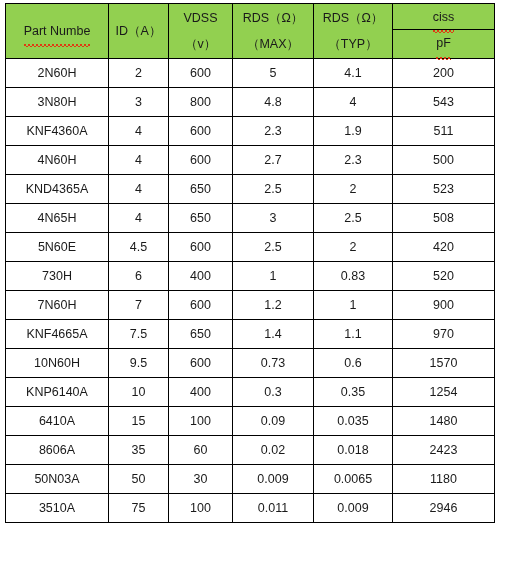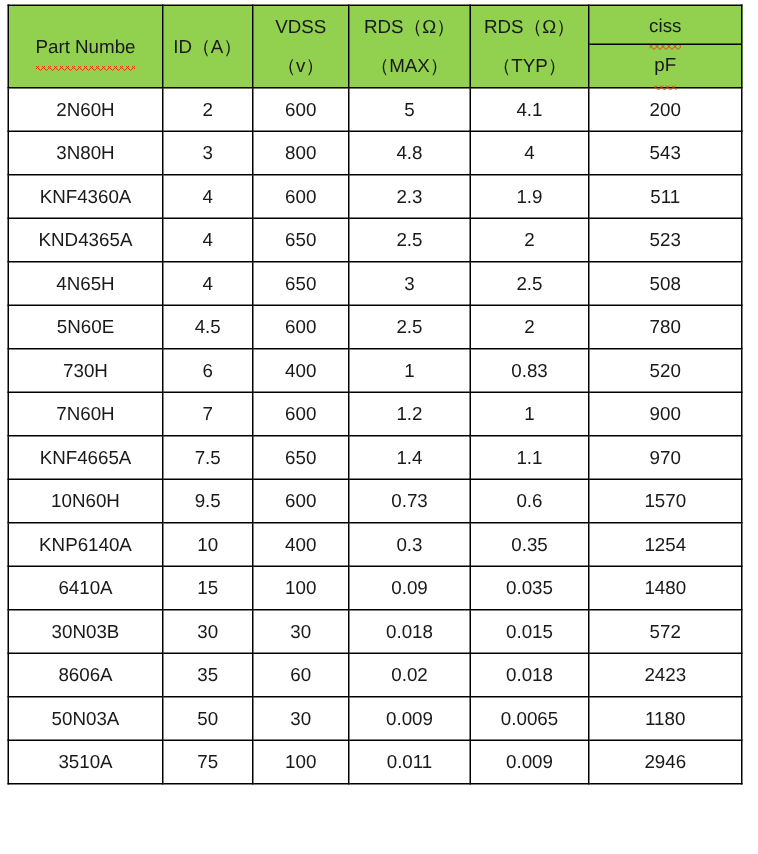--- a/index.html
+++ b/index.html
@@ -193,20 +193,28 @@
         </tr>
         <tr>
           <td>KNF4360A</td>
           <td>4</td>
           <td>600</td>
           <td>2.3</td>
           <td>1.9</td>
           <td>511</td>
         </tr>
         <tr>
+          <td>4N60H</td>
+          <td>4</td>
+          <td>600</td>
+          <td>2.7</td>
+          <td>2.3</td>
+          <td>500</td>
+        </tr>
+        <tr>
           <td>KND4365A</td>
           <td>4</td>
           <td>650</td>
           <td>2.5</td>
           <td>2</td>
           <td>523</td>
         </tr>
         <tr>
           <td>4N65H</td>
           <td>4</td>
@@ -214,21 +222,21 @@
           <td>3</td>
           <td>2.5</td>
           <td>508</td>
         </tr>
         <tr>
           <td>5N60E</td>
           <td>4.5</td>
           <td>600</td>
           <td>2.5</td>
           <td>2</td>
-          <td>780</td>
+          <td>420</td>
         </tr>
         <tr>
           <td>730H</td>
           <td>6</td>
           <td>400</td>
           <td>1</td>
           <td>0.83</td>
           <td>520</td>
         </tr>
         <tr>
@@ -265,28 +273,20 @@
         </tr>
         <tr>
           <td>6410A</td>
           <td>15</td>
           <td>100</td>
           <td>0.09</td>
           <td>0.035</td>
           <td>1480</td>
         </tr>
         <tr>
-          <td>30N03B</td>
-          <td>30</td>
-          <td>30</td>
-          <td>0.018</td>
-          <td>0.015</td>
-          <td>572</td>
-        </tr>
-        <tr>
           <td>8606A</td>
           <td>35</td>
           <td>60</td>
           <td>0.02</td>
           <td>0.018</td>
           <td>2423</td>
         </tr>
         <tr>
           <td>50N03A</td>
           <td>50</td>

